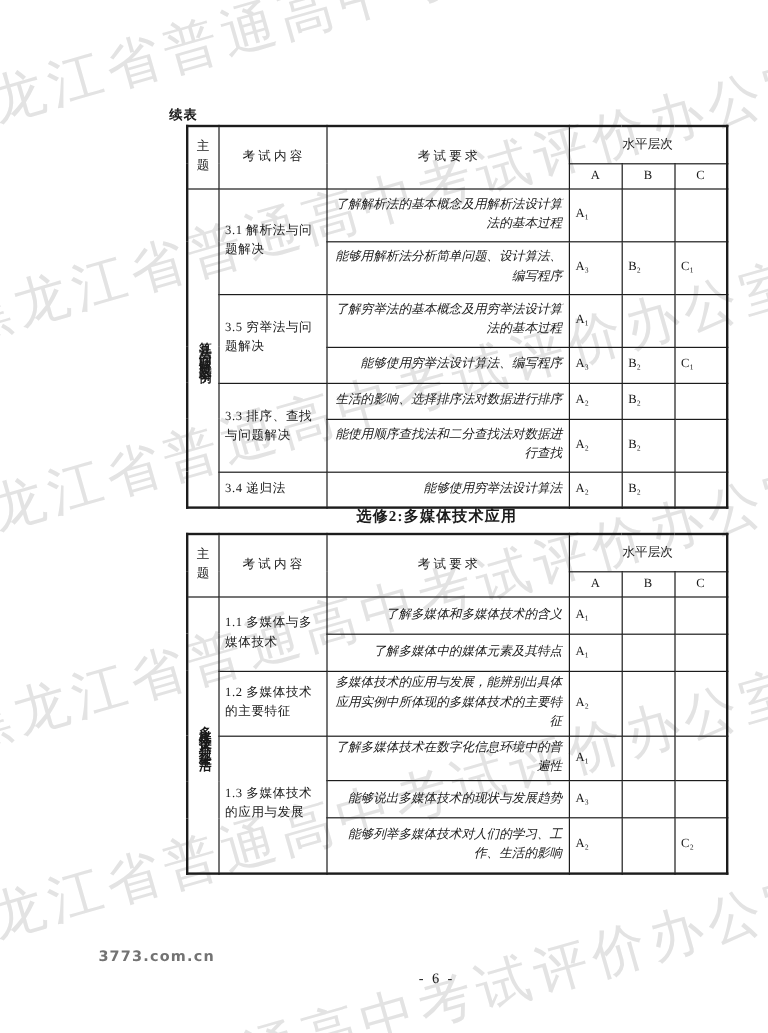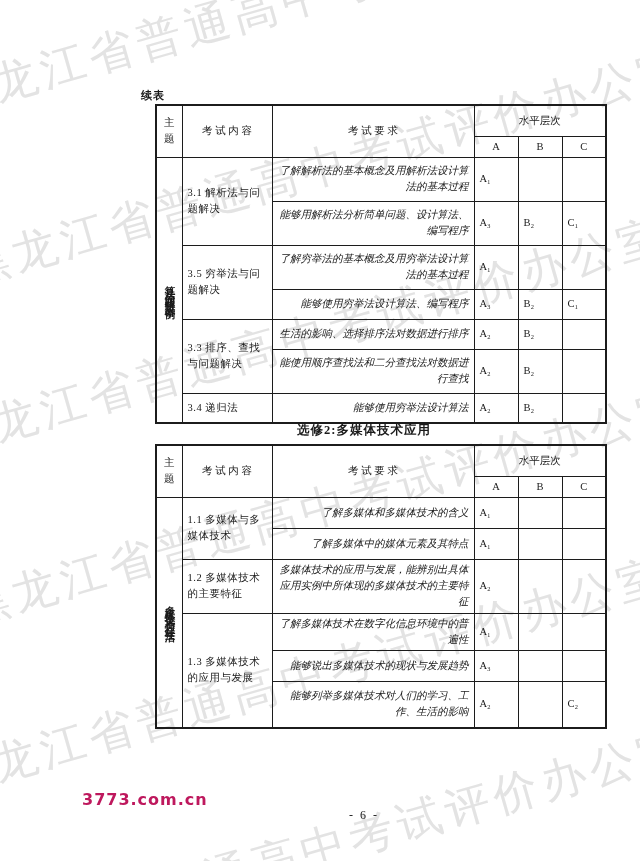--- a/index.html
+++ b/index.html
@@ -54,21 +54,21 @@
     font-size:12px;letter-spacing:2px;
   }
   .logo{position:absolute;left:14px;top:792px;width:190px;}
   .logo-name{
     font-family:"DejaVu Sans","Liberation Sans",sans-serif;
     font-size:29px;font-weight:bold;font-style:italic;
     color:#b0cfe9;letter-spacing:1px;
   }
   .logo-url{
     font-family:"DejaVu Sans","Liberation Sans",sans-serif;
-    font-size:16px;font-weight:bold;color:#be185d;
+    font-size:12px;font-weight:bold;color:#737373;
     margin-left:24px;margin-top:-2px;letter-spacing:1px;
   }
 </style>
 </head>
 <body>
 
 <div class="page">
 
   <div class="wm-layer">
     <div class="wm" style="left:-55px;top:70px;">黑龙江省普通高中考试评价办公室</div>

